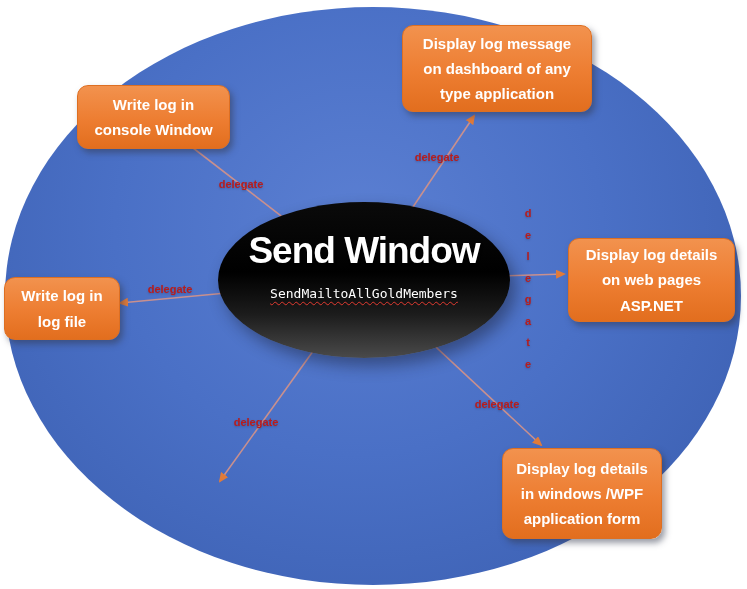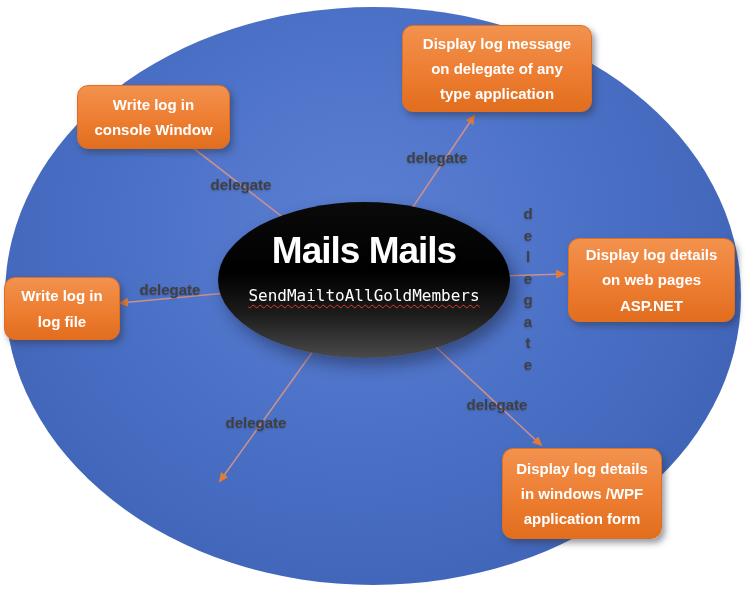--- a/index.html
+++ b/index.html
@@ -29,21 +29,21 @@
   .center-title{
     position:absolute;left:0;top:28px;width:100%;
     text-align:center;color:#ffffff;
     font-size:37px;font-weight:bold;letter-spacing:-1px;
     text-shadow:1px 2px 2px rgba(0,0,0,0.8);
   }
   .center-subtitle{
     position:absolute;left:0;top:84px;width:100%;
     text-align:center;color:#ffffff;
     font-family:"DejaVu Sans Mono", monospace;
-    font-size:16px;
+    font-size:13px;
   }
   .center-subtitle span{
     text-decoration-line:underline;
     text-decoration-style:wavy;
     text-decoration-color:#e03a2f;
     text-decoration-thickness:1px;
     text-underline-offset:3px;
   }
   .node{
     position:absolute;
@@ -59,21 +59,21 @@
     z-index:4;
   }
   .node-console {left:77px; top:85px;  width:151px;height:62px;}
   .node-dashboard{left:402px;top:25px;  width:188px;height:85px;}
   .node-web     {left:568px;top:238px; width:165px;height:82px;}
   .node-wpf     {left:502px;top:448px; width:158px;height:89px;}
   .node-database{left:108px;top:487px; width:167px;height:65px;}
   .node-logfile {left:4px;  top:277px; width:114px;height:61px;}
   .connector-label{
     position:absolute;
-    color:#404040;font-size:15px;font-weight:bold;
+    color:#b91c1c;font-size:11px;font-weight:bold;
     z-index:5;
     transform:translate(-50%,-50%);
     text-shadow:0 1px 2px rgba(40,50,80,0.35);
   }
   .lbl-console  {left:241px;top:184px;}
   .lbl-dashboard{left:437px;top:157px;}
   .lbl-wpf      {left:497px;top:404px;}
   .lbl-database {left:256px;top:422px;}
   .lbl-logfile  {left:170px;top:289px;}
   .lbl-web-vertical{
@@ -98,33 +98,33 @@
     </defs>
     <line x1="364" y1="280" x2="184" y2="141" stroke="#C9908E" stroke-width="1.6" marker-end="url(#ah)"></line>
     <line x1="364" y1="280" x2="474" y2="116" stroke="#C9908E" stroke-width="1.6" marker-end="url(#ah)"></line>
     <line x1="364" y1="280" x2="564" y2="274" stroke="#C9908E" stroke-width="1.6" marker-end="url(#ah)"></line>
     <line x1="364" y1="280" x2="541" y2="445" stroke="#C9908E" stroke-width="1.6" marker-end="url(#ah)"></line>
     <line x1="364" y1="280" x2="220" y2="481" stroke="#C9908E" stroke-width="1.6" marker-end="url(#ah)"></line>
     <line x1="364" y1="280" x2="120" y2="303" stroke="#C9908E" stroke-width="1.6" marker-end="url(#ah)"></line>
   </svg>
 
   <div class="black-ellipse">
-    <div class="center-title">Mails Mails</div>
+    <div class="center-title">Send Window</div>
     <div class="center-subtitle">
       <span>SendMailtoAllGoldMembers</span>
     </div>
   </div>
 
   <div class="node node-console">
     <span>Write log in
 console Window</span>
   </div>
   <div class="node node-dashboard">
     <span>Display log message
-on delegate of any
+on dashboard of any
 type application</span>
   </div>
   <div class="node node-web">
     <span>Display log details
 on web pages
 ASP.NET</span>
   </div>
   <div class="node node-wpf">
     <span>Display log details
 in windows /WPF

